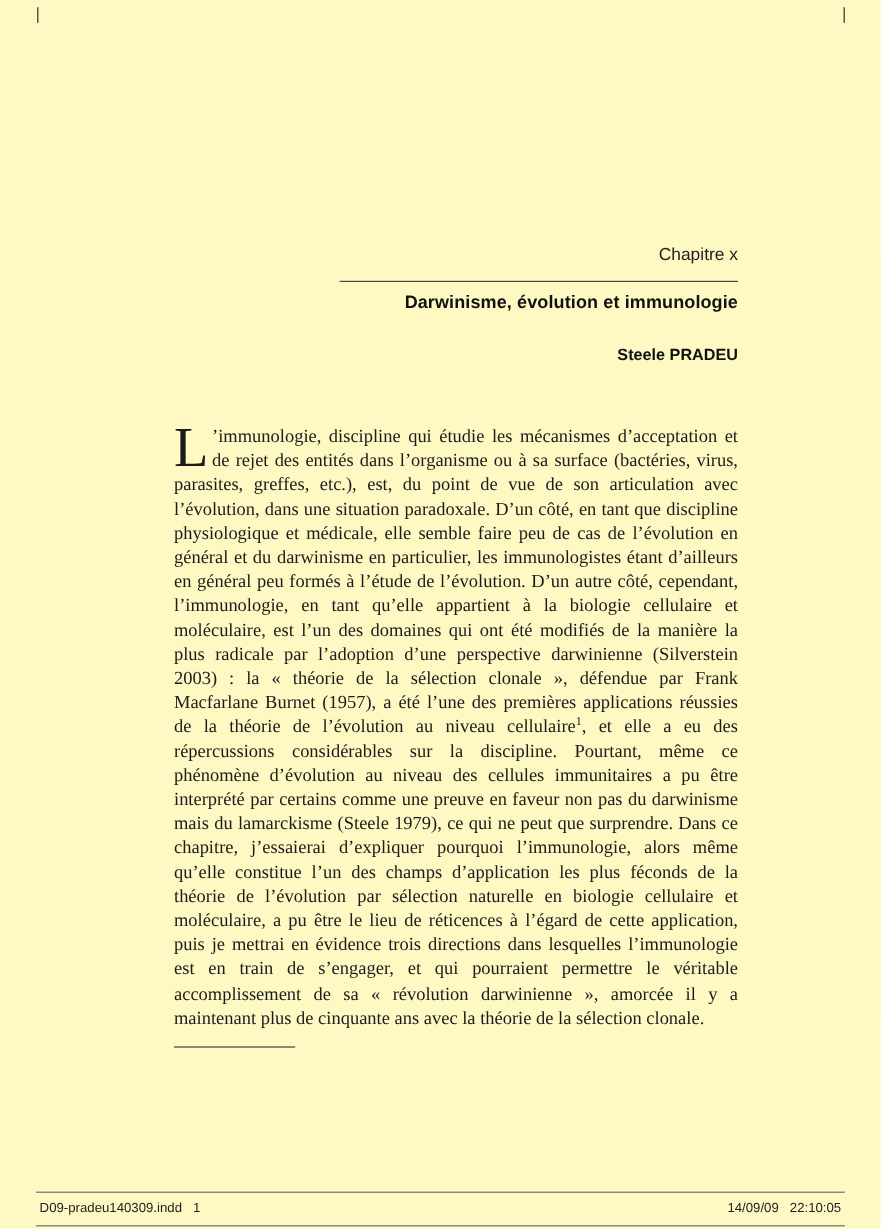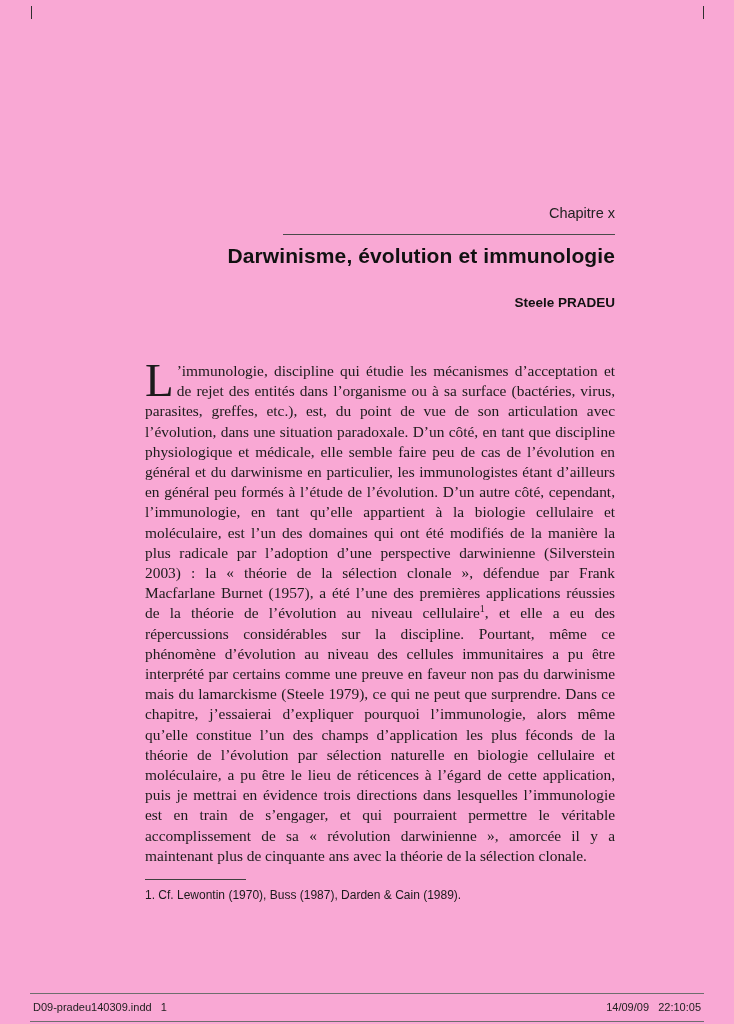--- a/index.html
+++ b/index.html
@@ -4,21 +4,21 @@
 <style>
   html, body {
     margin: 0;
     padding: 0;
     background: #ffffff;
   }
   .page {
     position: relative;
     width: 734px;
     height: 1024px;
-    background: #f9a8d4;
+    background: #fef9c3;
     font-family: "Liberation Serif", serif;
     color: #1c1c1c;
     overflow: hidden;
   }
   
   .crop {
     position: absolute;
     width: 1px;
     height: 13px;
     background: #2f2f2f;
@@ -46,21 +46,21 @@
     margin-left: auto;
     width: 332px;
     height: 0;
     border-top: 1px solid #4a4a4a;
   }
   .chapter-title {
     margin: 9px 0 0 0;
     text-align: right;
     font-family: "Liberation Sans", sans-serif;
     font-weight: bold;
-    font-size: 21px;
+    font-size: 15px;
     color: #111111;
     letter-spacing: 0.1px;
   }
   .author {
     margin-top: 27px;
     text-align: right;
     font-family: "Liberation Sans", sans-serif;
     font-weight: bold;
     font-size: 13.5px;
     color: #111111;
@@ -134,21 +134,20 @@
     <div class="title-rule"></div>
 
     <h1 class="chapter-title">Darwinisme, évolution et immunologie</h1>
 
     <div class="author">Steele PRADEU</div>
 
     <p class="body-text"><span class="dropcap">L</span><span>’immunologie, discipline qui étudie les mécanismes d’acceptation et de rejet des entités dans l’organisme ou à sa surface (bactéries, virus, parasites, greffes, etc.), est, du point de vue de son articulation avec l’évolution, dans une situation paradoxale. D’un côté, en tant que discipline physiologique et médicale, elle semble faire peu de cas de l’évolution en général et du darwinisme en particulier, les immunologistes étant d’ailleurs en général peu formés à l’étude de l’évolution. D’un autre côté, cependant, l’immunologie, en tant qu’elle appartient à la biologie cellulaire et moléculaire, est l’un des domaines qui ont été modifiés de la manière la plus radicale par l’adoption d’une perspective darwinienne (Silverstein 2003) : la « théorie de la sélection clonale », défendue par Frank Macfarlane Burnet (1957), a été l’une des premières applications réussies de la théorie de l’évolution au niveau cellulaire</span><sup class="noteref">1</sup><span>, et elle a eu des répercussions considérables sur la discipline. Pourtant, même ce phénomène d’évolution au niveau des cellules immunitaires a pu être interprété par certains comme une preuve en faveur non pas du darwinisme mais du lamarckisme (Steele 1979), ce qui ne peut que surprendre. Dans ce chapitre, j’essaierai d’expliquer pourquoi l’immunologie, alors même qu’elle constitue l’un des champs d’application les plus féconds de la théorie de l’évolution par sélection naturelle en biologie cellulaire et moléculaire, a pu être le lieu de réticences à l’égard de cette application, puis je mettrai en évidence trois directions dans lesquelles l’immunologie est en train de s’engager, et qui pourraient permettre le véritable accomplissement de sa « révolution darwinienne », amorcée il y a maintenant plus de cinquante ans avec la théorie de la sélection clonale.</span></p>
 
     <div class="footnote-rule"></div>
 
-    <div class="footnote">1. Cf. Lewontin (1970), Buss (1987), Darden &amp; Cain (1989).</div>
 
   </div>
 
   <div class="footer">
     <div class="footer-rule"></div>
     <div class="footer-row">
       <span class="footer-left">D09-pradeu140309.indd   1</span>
       <span class="footer-right">14/09/09   22:10:05</span>
     </div>
     <div class="footer-rule"></div>

